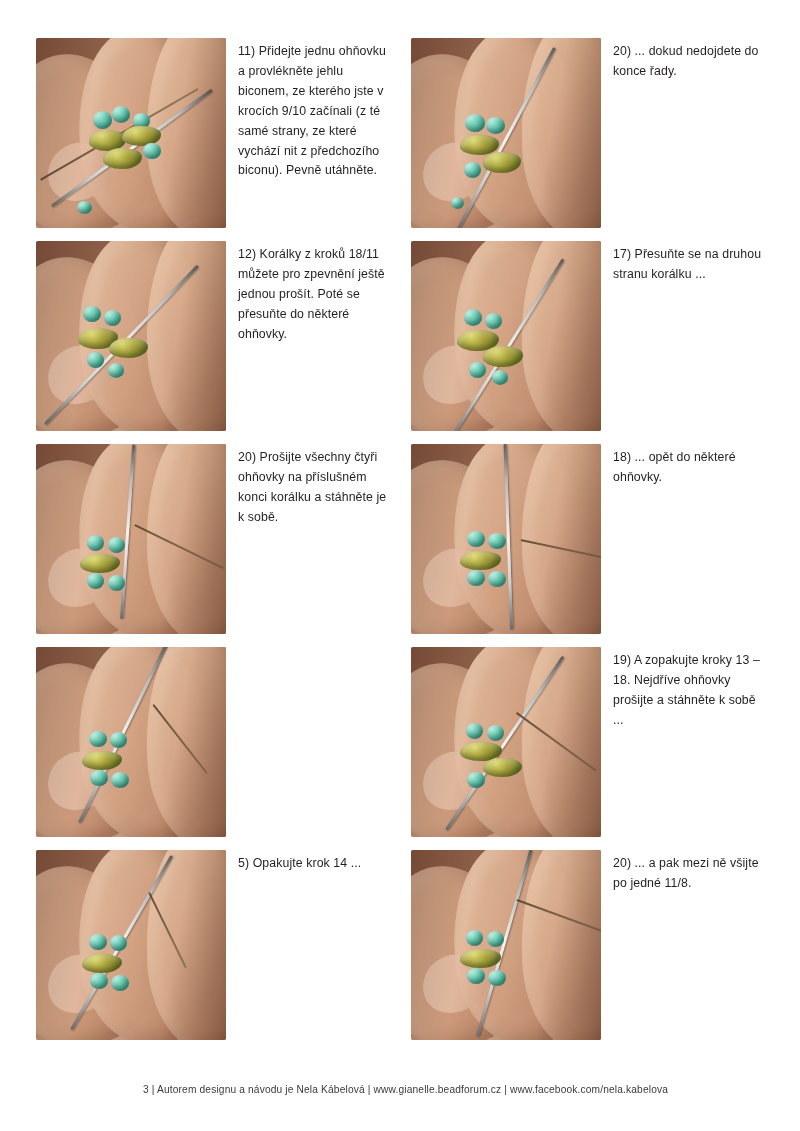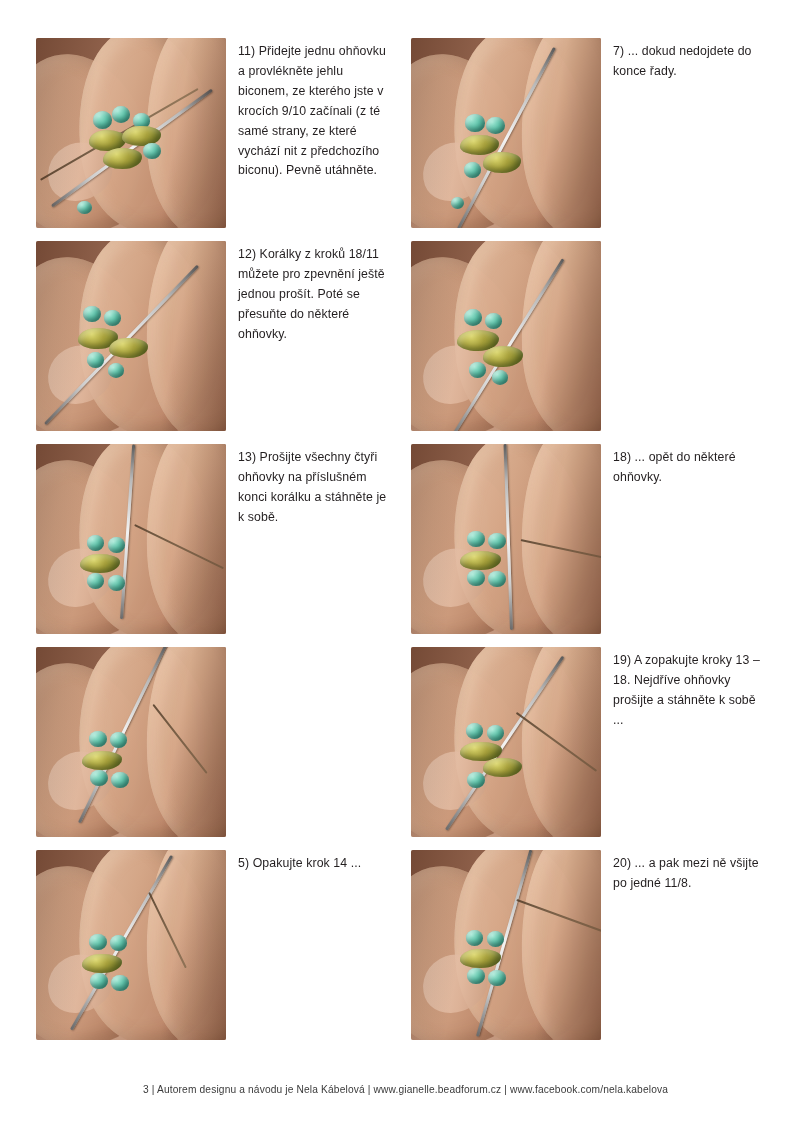--- a/index.html
+++ b/index.html
@@ -164,21 +164,21 @@
         <div class="beadgroup" style="left:24%; top:40%;">
           <div class="bead t" style="left:10%; top:0%;  width:22%; height:22%;"></div>
           <div class="bead t" style="left:34%; top:4%;  width:21%; height:21%;"></div>
           <div class="bead o" style="left:4%;  top:26%; width:44%; height:26%;"></div>
           <div class="bead o" style="left:30%; top:48%; width:44%; height:26%;"></div>
           <div class="bead t" style="left:8%;  top:60%; width:20%; height:20%;"></div>
           <div class="bead t" style="left:-6%; top:104%;width:15%; height:15%;"></div>
         </div>
         <div class="shadowbar"></div>
       </div>
-      <div class="text">7) ... dokud nedojdete do konce řady.</div>
+      <div class="text">20) ... dokud nedojdete do konce řady.</div>
     </div>
 
     <div class="step">
       <div class="photo">
         <div class="ph-bg"></div>
         <div class="finger f1"></div>
         <div class="finger f2"></div>
         <div class="finger f3"></div>
         <div class="nail"></div>
         <div class="needle" style="left:4%; top:96%; width:116%; transform:rotate(-46deg);"></div>
@@ -206,41 +206,42 @@
         <div class="beadgroup" style="left:24%; top:36%;">
           <div class="bead t" style="left:8%;  top:0%;  width:21%; height:21%;"></div>
           <div class="bead t" style="left:32%; top:4%;  width:20%; height:20%;"></div>
           <div class="bead o" style="left:0%;  top:26%; width:48%; height:26%;"></div>
           <div class="bead o" style="left:30%; top:46%; width:46%; height:26%;"></div>
           <div class="bead t" style="left:14%; top:66%; width:20%; height:20%;"></div>
           <div class="bead t" style="left:40%; top:76%; width:19%; height:19%;"></div>
         </div>
         <div class="shadowbar"></div>
       </div>
+      <div class="text">17) Přesuňte se na druhou stranu korálku ...</div>
     </div>
 
     <div class="step">
       <div class="photo">
         <div class="ph-bg"></div>
         <div class="finger f1"></div>
         <div class="finger f2"></div>
         <div class="finger f3"></div>
         <div class="nail"></div>
         <div class="needle" style="left:44%; top:92%; width:92%; transform:rotate(-86deg);"></div>
         <div class="thread" style="left:52%; top:42%; width:52%; transform:rotate(26deg);"></div>
         <div class="beadgroup" style="left:22%; top:48%;">
           <div class="bead t" style="left:10%; top:0%;  width:20%; height:20%;"></div>
           <div class="bead t" style="left:34%; top:2%;  width:20%; height:20%;"></div>
           <div class="bead o" style="left:2%;  top:24%; width:46%; height:24%;"></div>
           <div class="bead t" style="left:10%; top:48%; width:20%; height:20%;"></div>
           <div class="bead t" style="left:34%; top:50%; width:20%; height:20%;"></div>
         </div>
         <div class="shadowbar"></div>
       </div>
-      <div class="text">13) Prošijte všechny čtyři ohňovky na příslušném konci korálku a stáhněte je k sobě.</div>
+      <div class="text">20) Prošijte všechny čtyři ohňovky na příslušném konci korálku a stáhněte je k sobě.</div>
     </div>
 
     <div class="step">
       <div class="photo">
         <div class="ph-bg"></div>
         <div class="finger f1"></div>
         <div class="finger f2"></div>
         <div class="finger f3"></div>
         <div class="nail"></div>
         <div class="needle" style="left:52%; top:98%; width:98%; transform:rotate(-92deg);"></div>

